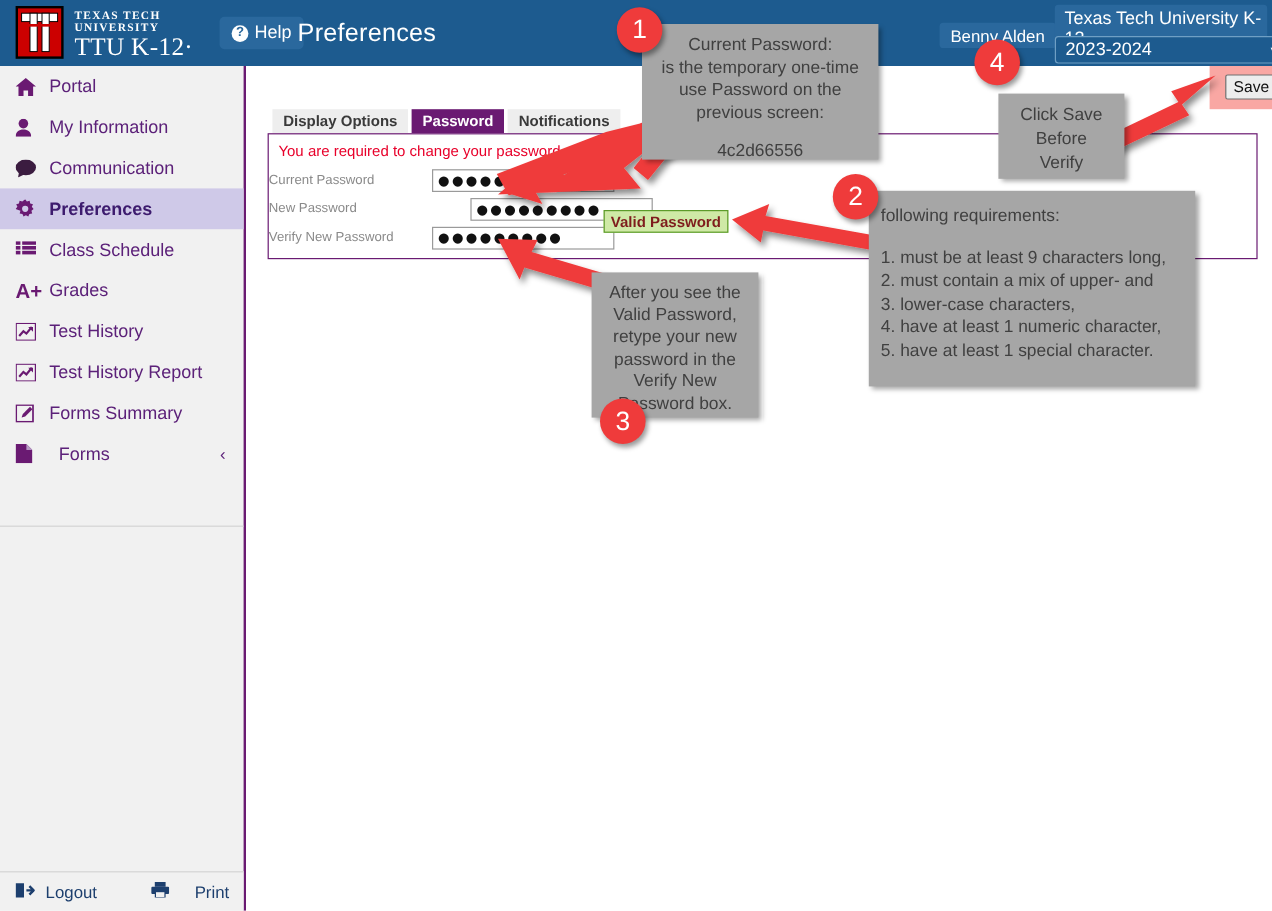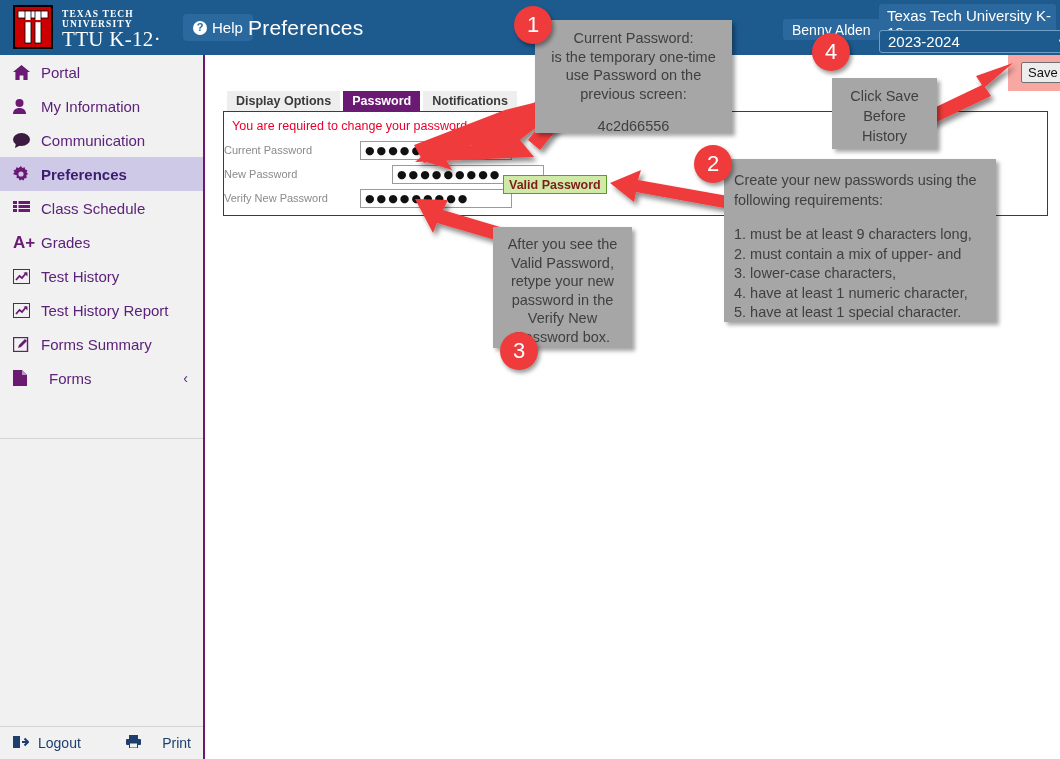--- a/index.html
+++ b/index.html
@@ -375,21 +375,20 @@
     <div>Current Password:</div>
     <div>is the temporary one-time</div>
     <div>use Password on the</div>
     <div>previous screen:</div>
     <div style="height:14px;"></div>
     <div>4c2d66556</div>
   </div>
   <div class="badge" style="left:514px;top:6px;">1</div>
 
   <div class="callout left" style="left:724px;top:159px;width:272px;height:163px;padding:12px 0 0 10px;line-height:19.5px;">
-    <div>Create your new passwords using the</div>
     <div>following requirements:</div>
     <div style="height:15px;"></div>
     <div>1. must be at least 9 characters long,</div>
     <div>2. must contain a mix of upper- and</div>
     <div>3. lower-case characters,</div>
     <div>4. have at least 1 numeric character,</div>
     <div>5. have at least 1 special character.</div>
   </div>
   <div class="badge" style="left:694px;top:145px;">2</div>
 
@@ -399,16 +398,16 @@
     <div>retype your new</div>
     <div>password in the</div>
     <div>Verify New</div>
     <div>Password box.</div>
   </div>
   <div class="badge" style="left:500px;top:332px;">3</div>
 
   <div class="callout" style="left:832px;top:78px;width:105px;height:71px;padding-top:8px;line-height:20px;">
     <div>Click Save</div>
     <div>Before</div>
-    <div>History</div>
+    <div>Verify</div>
   </div>
   <div class="badge" style="left:812px;top:33px;">4</div>
 </div>
 
 </body></html>

